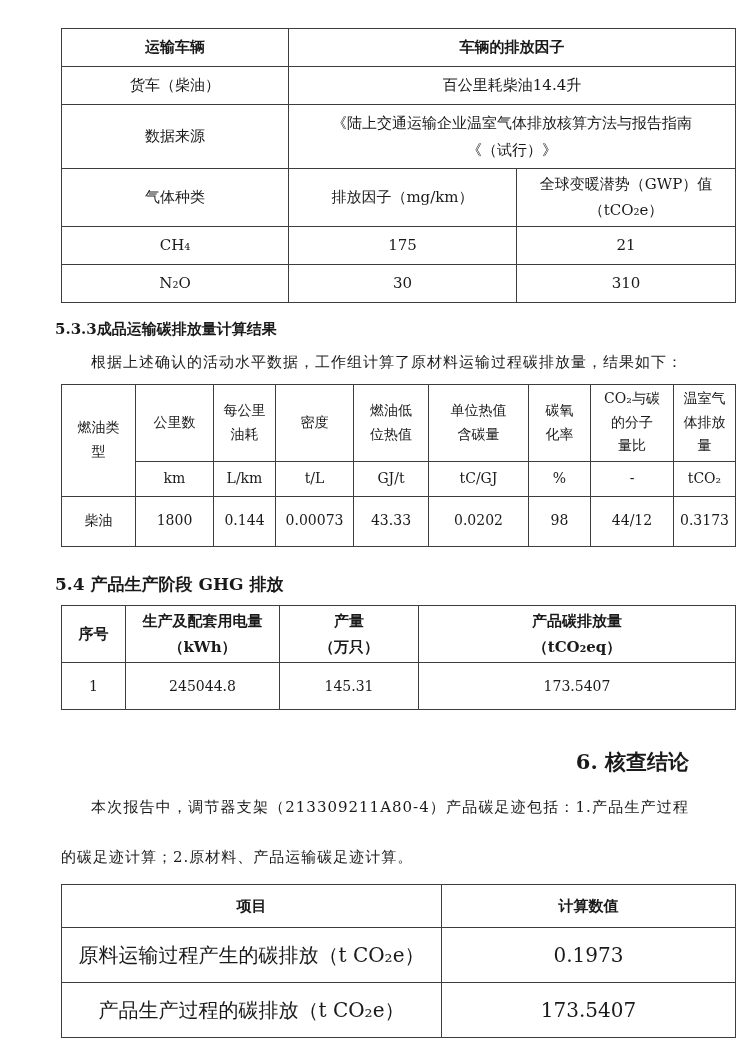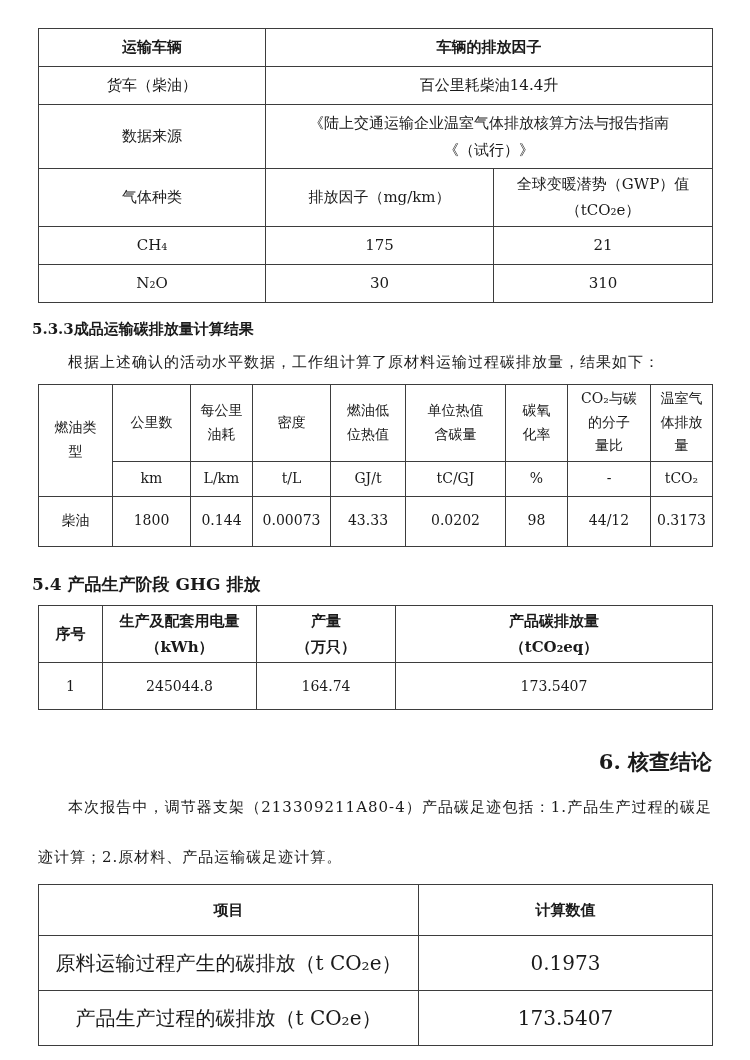--- a/index.html
+++ b/index.html
@@ -6,21 +6,21 @@
   .page {
     position: relative;
     width: 750px;
     height: 1060px;
     margin: 0 auto;
     background: #ffffff;
     font-family: "DejaVu Serif", "Liberation Serif", serif;
     color: #1a1a1a;
     overflow: hidden;
   }
-  .content { padding: 0 38px; }
+  .content { padding: 0 61px; }
 
   table {
     border-collapse: collapse;
     table-layout: fixed;
     width: 674px;
   }
   td, th {
     border: 1px solid #3d3d3d;
     text-align: center;
     vertical-align: middle;
@@ -85,21 +85,21 @@
     margin: 6px 0 0 0;
     font-size: 15px;
     line-height: 50px;
     text-indent: 2em;
     text-align: justify;
     letter-spacing: 1px;
   }
 
   
   .concl-table { margin-top: 2px; }
-  .ct-head { height: 51px; }
+  .ct-head { height: 43px; }
   .ct-head td { font-weight: bold; font-size: 15px; }
   .ct-row { height: 55px; }
   .ct-row td { font-size: 20px; }
 
   .page-number {
     position: absolute;
     left: 0;
     top: 1005px;
     width: 100%;
     text-align: center;
@@ -227,21 +227,21 @@
         <td>生产及配套用电量
 （kWh）</td>
         <td>产量
 （万只）</td>
         <td>产品碳排放量
 （tCO₂eq）</td>
       </tr>
       <tr class="pt-data">
         <td>1</td>
         <td>245044.8</td>
-        <td>164.74</td>
+        <td>145.31</td>
         <td>173.5407</td>
       </tr>
     </tbody>
       </table>
 
     <div class="h6">6. 核查结论</div>
     <div class="p6">本次报告中，调节器支架（213309211A80-4）产品碳足迹包括：1.产品生产过程的碳足迹计算；2.原材料、产品运输碳足迹计算。</div>
 
     <table class="concl-table">
       <colgroup>

